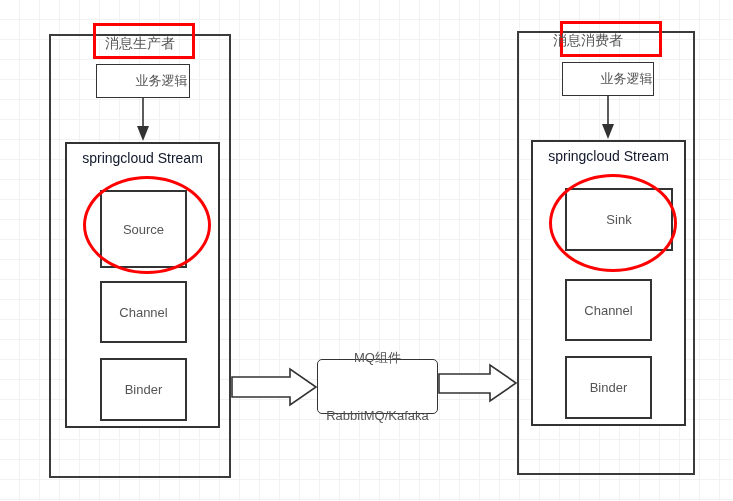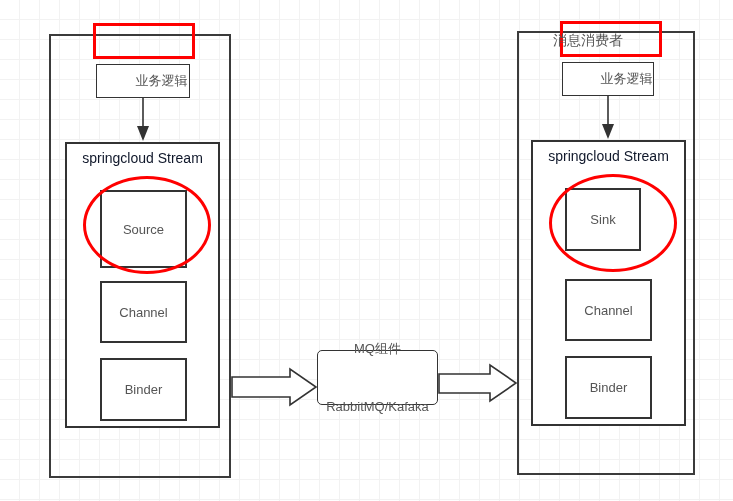--- a/index.html
+++ b/index.html
@@ -113,20 +113,21 @@
     pointer-events:none;
   }
 </style>
 </head>
 <body>
 
 <div id="canvas">
 
   <div class="node panel" style="left:49px;top:34px;width:182px;height:444px;"></div>
 
+  <div class="panel-title" style="left:49px;top:36px;width:182px;">消息生产者</div>
 
   <div class="red-rect" style="left:93px;top:23px;width:96px;height:30px;"></div>
 
   <div class="node box thin" style="left:96px;top:64px;width:94px;height:34px;">
     <span>业务逻辑</span>
   </div>
 
   <div class="node stream-box" style="left:65px;top:142px;width:155px;height:286px;">
     <div class="stream-label">springcloud Stream</div>
   </div>
@@ -151,34 +152,34 @@
   <div class="red-rect" style="left:560px;top:21px;width:96px;height:30px;"></div>
 
   <div class="node box thin" style="left:562px;top:62px;width:92px;height:34px;">
     <span>业务逻辑</span>
   </div>
 
   <div class="node stream-box" style="left:531px;top:140px;width:155px;height:286px;">
     <div class="stream-label">springcloud Stream</div>
   </div>
 
-  <div class="node box" style="left:565px;top:188px;width:76px;height:63px;">
+  <div class="node box" style="left:565px;top:188px;width:108px;height:63px;">
     <span>Sink</span>
   </div>
   <div class="ellipse" style="left:549px;top:174px;width:122px;height:92px;"></div>
 
   <div class="node box" style="left:565px;top:279px;width:87px;height:62px;">
     <span>Channel</span>
   </div>
 
   <div class="node box" style="left:565px;top:356px;width:87px;height:63px;">
     <span>Binder</span>
   </div>
 
-  <div class="node mq-box" style="left:317px;top:350px;width:121px;height:55px;gap:40px;">
+  <div class="node mq-box" style="left:317px;top:359px;width:121px;height:55px;gap:40px;">
     <span>MQ组件</span>
     <span>RabbitMQ/Kafaka</span>
   </div>
 
   <svg class="overlay" viewBox="0 0 733 501">
 
     <g>
       <line x1="143" y1="98" x2="143" y2="128" stroke="#333333" stroke-width="1.6"></line>
       <polygon points="137,126 149,126 143,141" fill="#333333"></polygon>
     </g>

